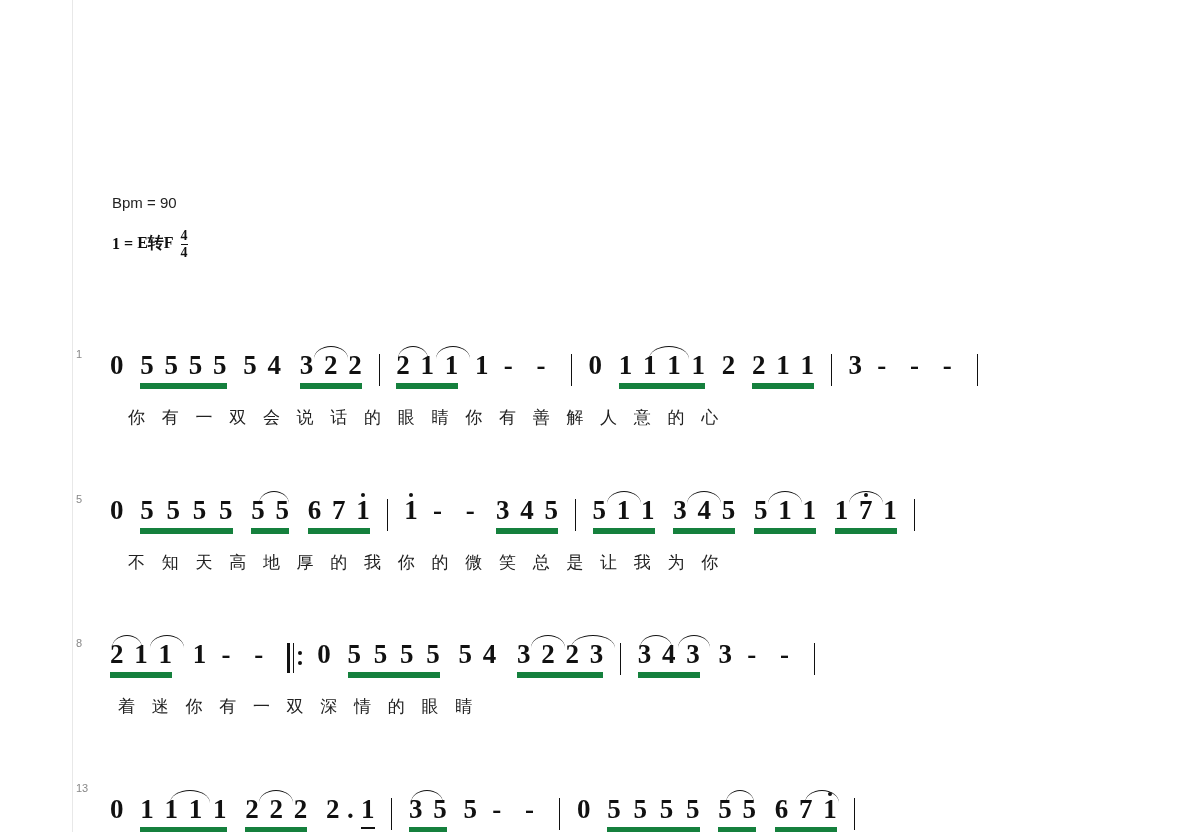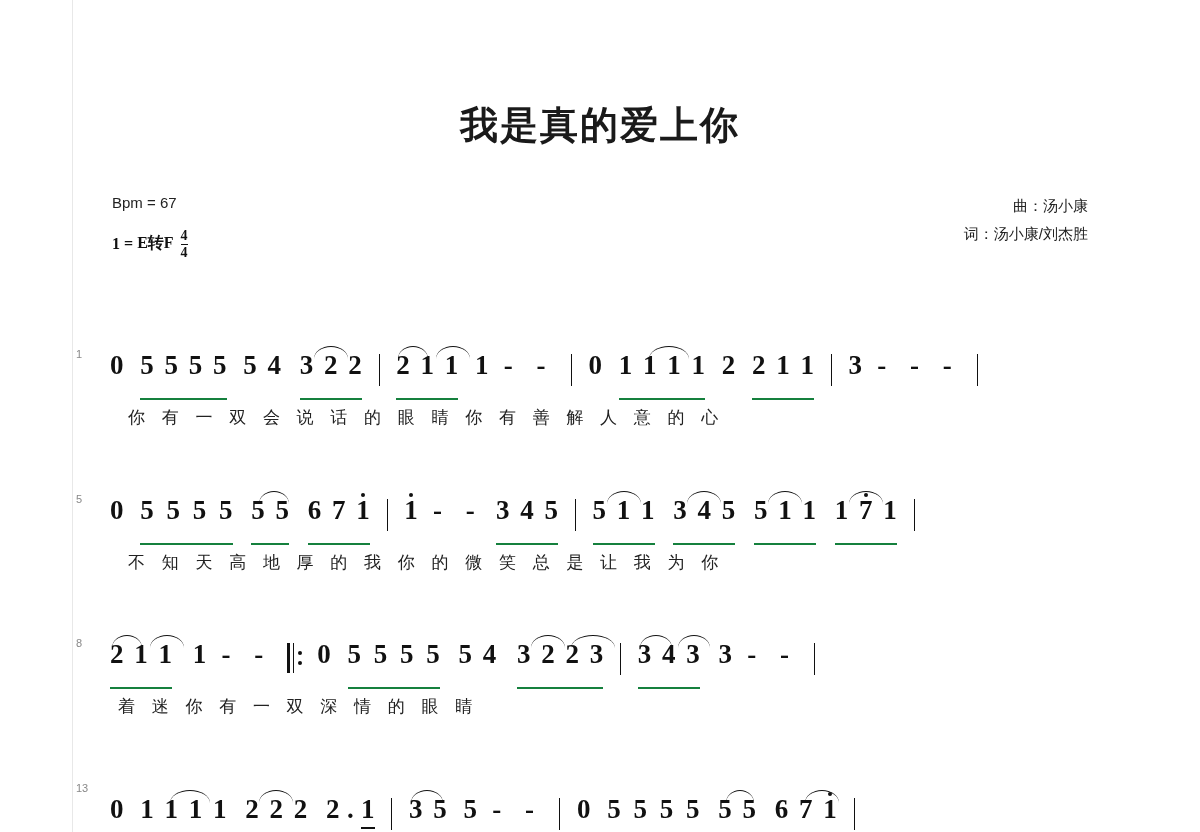--- a/index.html
+++ b/index.html
@@ -139,22 +139,22 @@
   }
   .n > .gl {
     display: inline-block;
     line-height: 34px;
   }
   
   .u1 { border-bottom: 2px solid #111; padding-bottom: 1px; }
   
   .beam {
     display: inline-block;
-    border-bottom: 2px solid #15803d;
-    padding-bottom: 16px;
+    border-bottom: 6px solid #15803d;
+    padding-bottom: 1px;
     line-height: 34px;
     white-space: nowrap;
   }
   .sp { display: inline-block; }
   
   .dotup::after {
     content: "";
     position: absolute;
     left: 50%;
     top: 0px;
@@ -220,37 +220,32 @@
   }
   .dash { display: inline-block; width: 26px; text-align: center; line-height: 34px; }
 </style>
 </head>
 <body>
 
 <div class="sheet">
 
   <div class="page-rule"></div>
 
-  <div class="title">我是真的爱上你</div>
-
-  <div class="bpm">Bpm = 67</div>
+
+  <div class="bpm">Bpm = 90</div>
 
   <div class="keysig">
     <span class="serif">1 =</span>
     <span class="serif">E转F</span>
     <span class="frac">
       <span class="num">4</span>
       <span class="den">4</span>
     </span>
   </div>
 
-  <div class="credits">
-    <div>曲：汤小康</div>
-    <div>词：汤小康/刘杰胜</div>
-  </div>
 
   <div class="system" style="top:348px;">
     <div class="sysnum">1</div>
 
     <div class="notes-row">
       <span class="n"><span class="gl">0</span></span><span class="sp" style="width:10px"></span>
       <span class="beam">
         <span class="n"><span class="gl">5</span></span><span class="sp" style="width:4px"></span>
         <span class="n"><span class="gl">5</span></span><span class="sp" style="width:4px"></span>
         <span class="n"><span class="gl">5</span></span><span class="sp" style="width:4px"></span>

